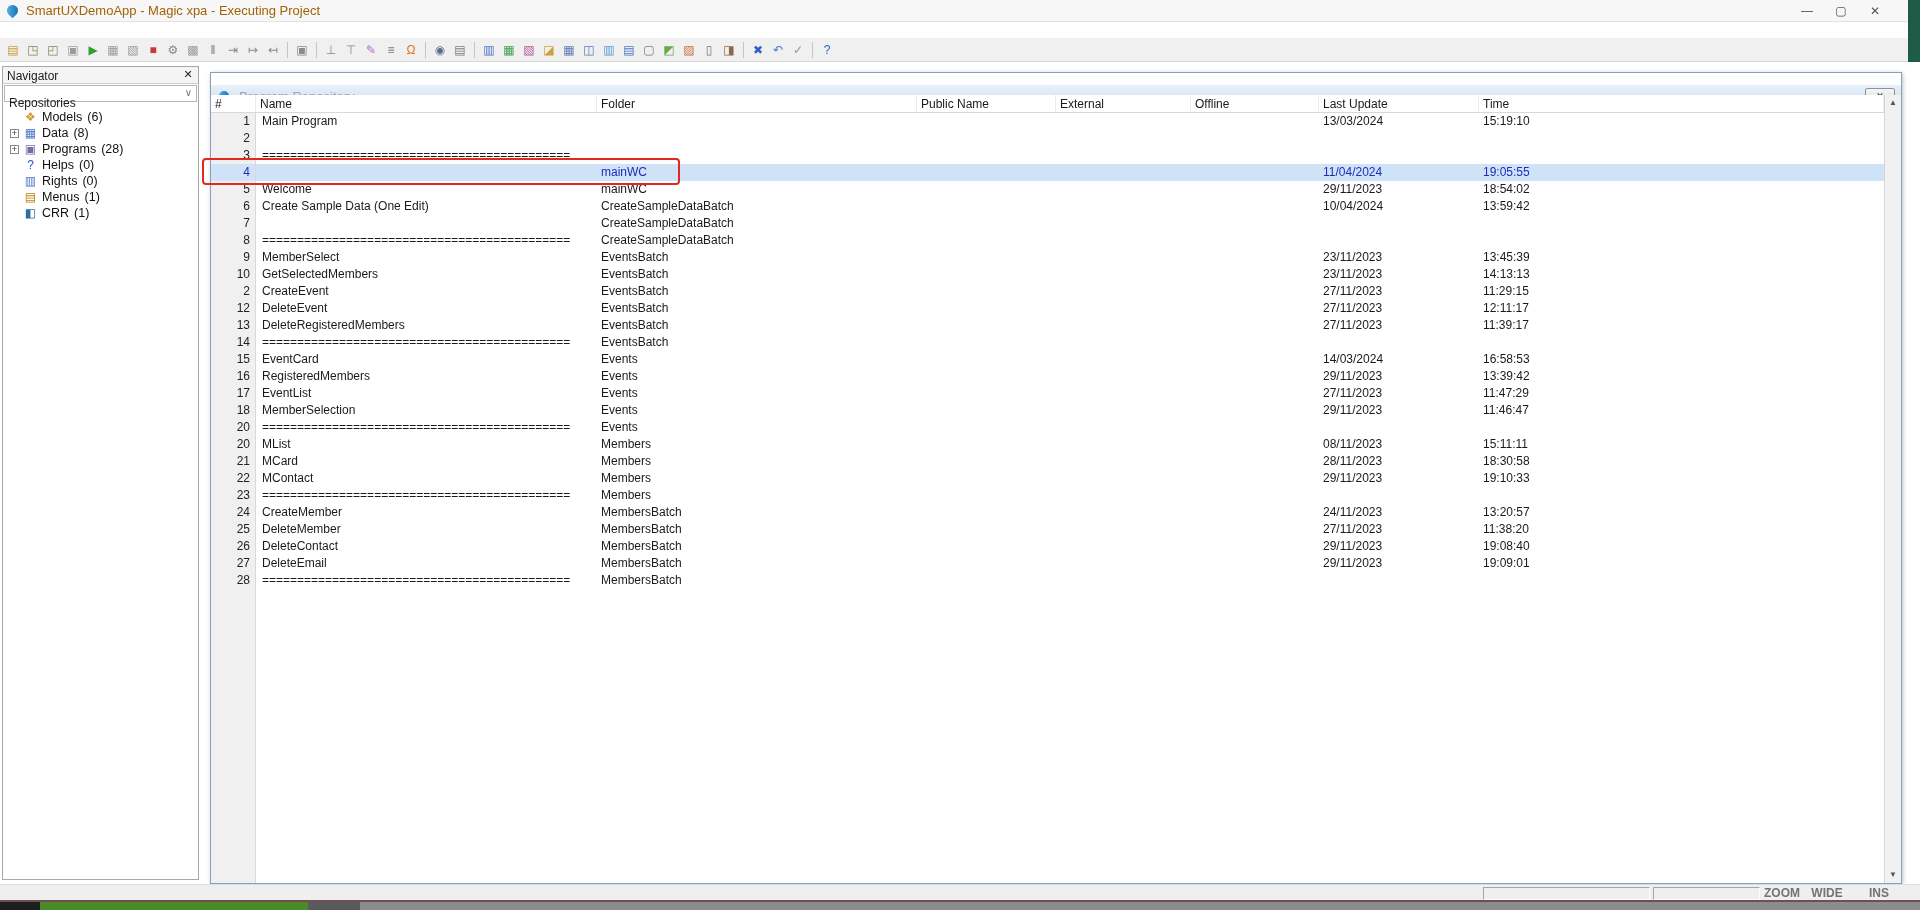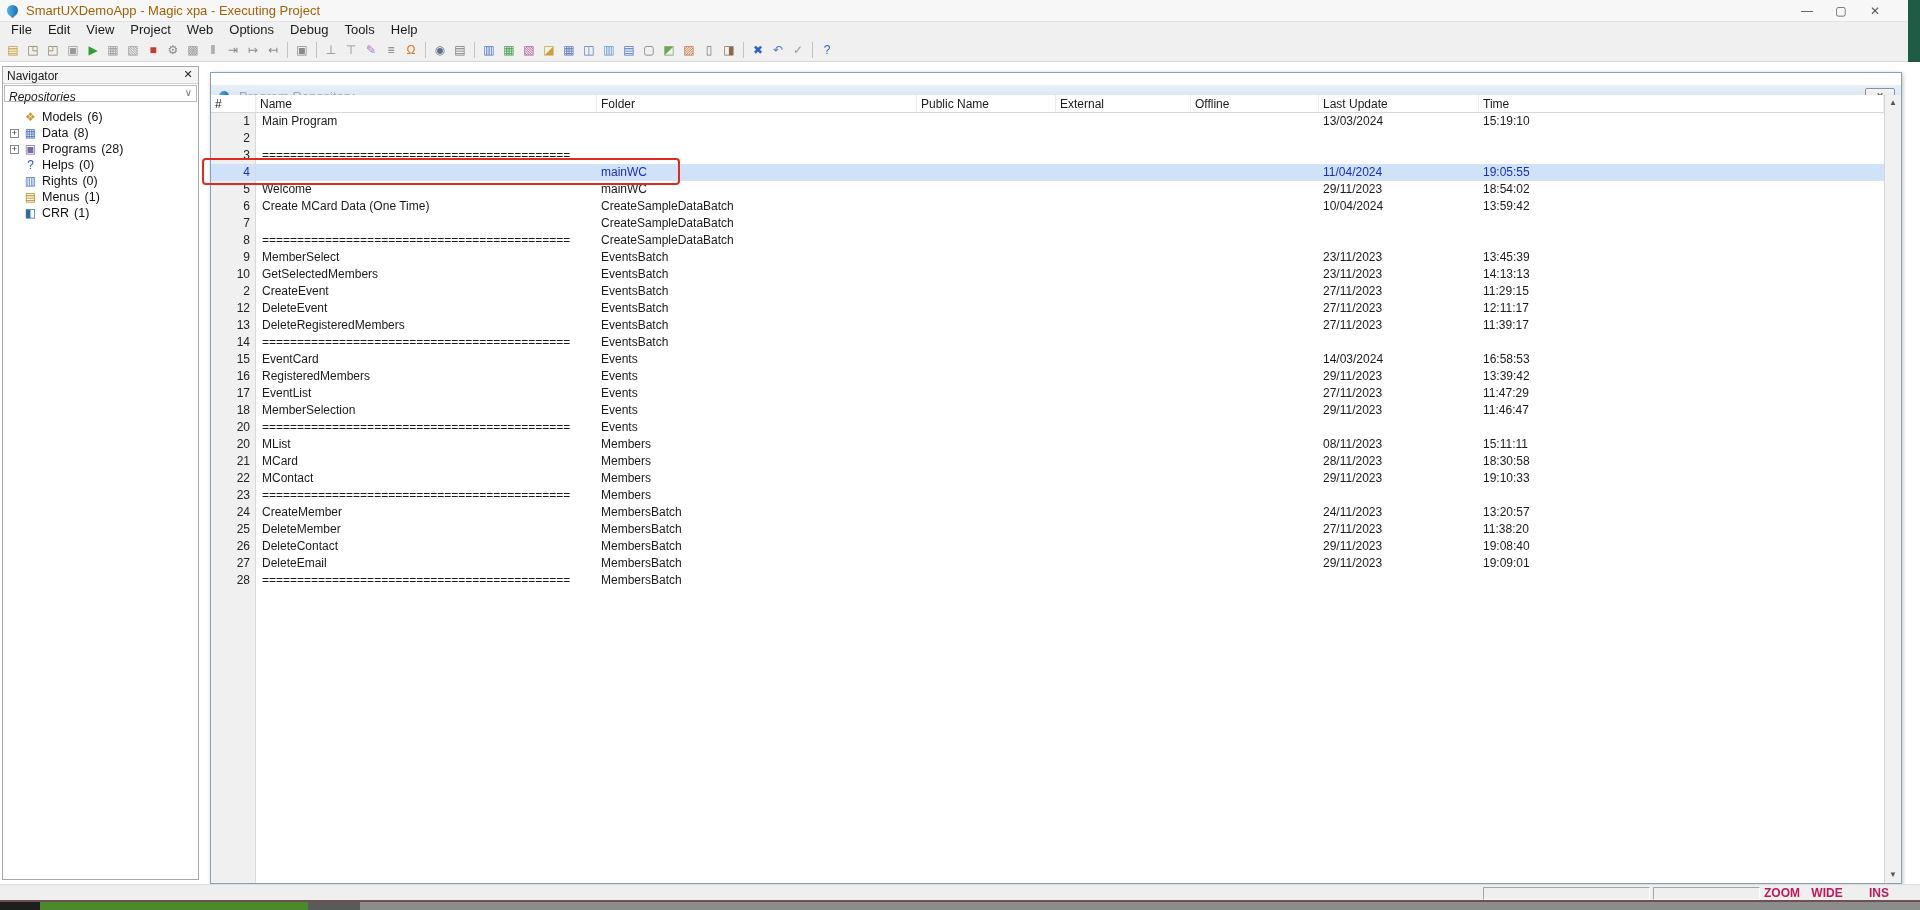--- a/index.html
+++ b/index.html
@@ -31,21 +31,21 @@
 
   
   .main { position:absolute; left:0; top:62px; width:1528px; height:822px; background:#fff; }
 
   
   .navigator { position:absolute; left:2px; top:4px; width:197px; height:814px; background:#fff; border:1px solid #a8a8a8; }
   .nav-title { position:relative; height:17px; background:#f4f4f4; border-bottom:1px solid #d0d0d0; }
   .nav-title-text { position:absolute; left:4px; top:2px; font-size:12px; color:#1a1a1a; }
   .nav-close { position:absolute; right:3px; top:1px; font-size:11px; color:#222; width:14px; text-align:center; }
   .nav-combo { position:relative; height:17px; margin:1px 1px; border:1px solid #b8b8b8; background:#fff; }
-  .nav-combo-text { position:absolute; left:4px; top:4px; font-size:12px; color:#1a1a1a;font-style:italic; }
+  .nav-combo-text { position:absolute; left:4px; top:10px; font-size:12px; color:#1a1a1a; }
   .nav-combo-chevron { position:absolute; right:4px; top:1px; font-size:10px; color:#777; }
   .nav-tree { padding-top:6px; }
   .nav-item { display:flex; align-items:center; height:16px; padding-left:7px; }
   .expander { width:9px; height:9px; border:1px solid #8a8a8a; background:#fff; font-size:9px; line-height:7px; text-align:center; color:#333; margin-right:4px; flex:0 0 9px; }
   .expander:empty { border-color:transparent; background:transparent; }
   .nav-glyph { width:15px; font-size:12px; margin-right:4px; text-align:center; flex:0 0 15px; }
   .nav-label { font-size:12.5px; color:#111; }
   .nav-count { font-size:12.5px; color:#111; margin-left:5px; }
 
   
@@ -71,21 +71,21 @@
   .trow.editing .name-box { background:#fff; border:1px solid #5a7ab0; width:332px; margin-top:17px; color:#000; }
 
   .vscroll { position:absolute; right:0; top:22px; bottom:0; width:17px; background:#f1f1f1; border-left:1px solid #d5d5d5; }
   .vs-btn { position:absolute; left:0; width:16px; height:16px; background:#f1f1f1; font-size:8px; color:#555; text-align:center; line-height:16px; }
   .vs-up { top:0; } .vs-down { bottom:0; }
 
   
   .statusbar { position:absolute; left:0; bottom:8px; width:1920px; height:18px; background:#efefef; border-top:1px solid #dcdcdc; border-bottom:2px solid #6e5050; }
   .sb-panel { position:absolute; top:2px; height:13px; border:1px solid; border-color:#a5a5a5 #fdfdfd #fdfdfd #a5a5a5; }
   .sb-a { left:1483px; width:167px; } .sb-b { left:1653px; width:107px; }
-  .sb-label { position:absolute; top:1px; height:14px; font-size:12px; font-weight:bold; color:#be185d; text-align:center; line-height:14px; }
+  .sb-label { position:absolute; top:1px; height:14px; font-size:12px; font-weight:bold; color:#737373; text-align:center; line-height:14px; }
   .sb-zoom { left:1760px; width:44px; } .sb-wide { left:1806px; width:42px; } .sb-ins { left:1862px; width:34px; }
 
   
   .red-annotation { position:absolute; left:202px; top:158px; width:478px; height:27px; border:2px solid #dd2b20; border-radius:4px; pointer-events:none; }
 </style>
 </head>
 <body>
 
 <div class="screen">
 
@@ -94,31 +94,20 @@
   <div class="titlebar">
     <span class="app-icon"></span>
     <span class="title-text">SmartUXDemoApp - Magic xpa - Executing Project</span>
     <div class="win-controls">
       <span class="wc">—</span>
       <span class="wc">▢</span>
       <span class="wc">✕</span>
     </div>
   </div>
 
-  <div class="menubar">
-      <span class="menu-item">File</span>
-      <span class="menu-item">Edit</span>
-      <span class="menu-item">View</span>
-      <span class="menu-item">Project</span>
-      <span class="menu-item">Web</span>
-      <span class="menu-item">Options</span>
-      <span class="menu-item">Debug</span>
-      <span class="menu-item">Tools</span>
-      <span class="menu-item">Help</span>
-    </div>
 
   <div class="toolbar">
       <span class="tool" style="color: rgb(201, 155, 47);">▤</span>
       <span class="tool" style="color: rgb(138, 127, 90);">◳</span>
       <span class="tool" style="color: rgb(138, 127, 90);">◰</span>
       <span class="tool" style="color: rgb(154, 154, 154);">▣</span>
       <span class="tool" style="color: rgb(46, 160, 46);">▶</span>
       <span class="tool" style="color: rgb(154, 154, 154);">▦</span>
       <span class="tool" style="color: rgb(154, 154, 154);">▧</span>
       <span class="tool" style="color: rgb(196, 60, 51);">■</span>
@@ -283,21 +272,21 @@
     <span class="c"><span class="name-box">Welcome</span></span>
     <span class="c">mainWC</span>
     <span class="c"></span>
     <span class="c"></span>
     <span class="c"></span>
     <span class="c">29/11/2023</span>
     <span class="c">18:54:02</span>
   </div>
               <div class="trow">
     <span class="c num">6</span>
-    <span class="c"><span class="name-box">Create MCard Data (One Time)</span></span>
+    <span class="c"><span class="name-box">Create Sample Data (One Edit)</span></span>
     <span class="c">CreateSampleDataBatch</span>
     <span class="c"></span>
     <span class="c"></span>
     <span class="c"></span>
     <span class="c">10/04/2024</span>
     <span class="c">13:59:42</span>
   </div>
               <div class="trow">
     <span class="c num">7</span>
     <span class="c"><span class="name-box"></span></span>

